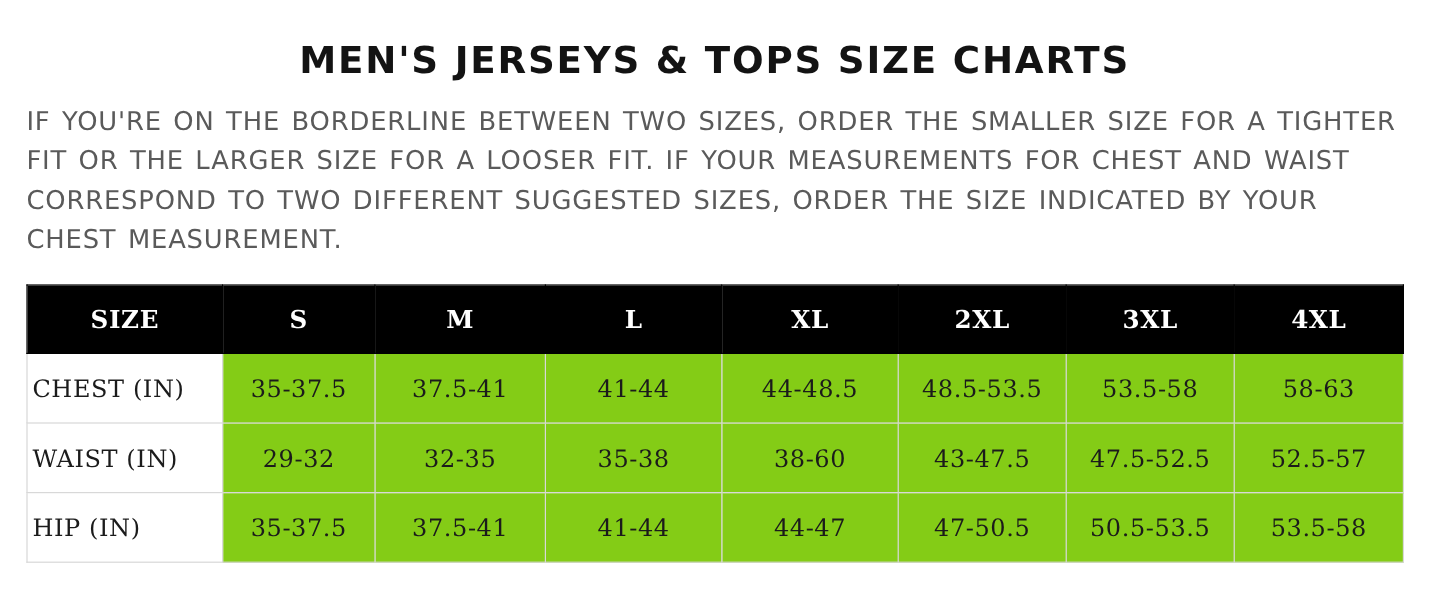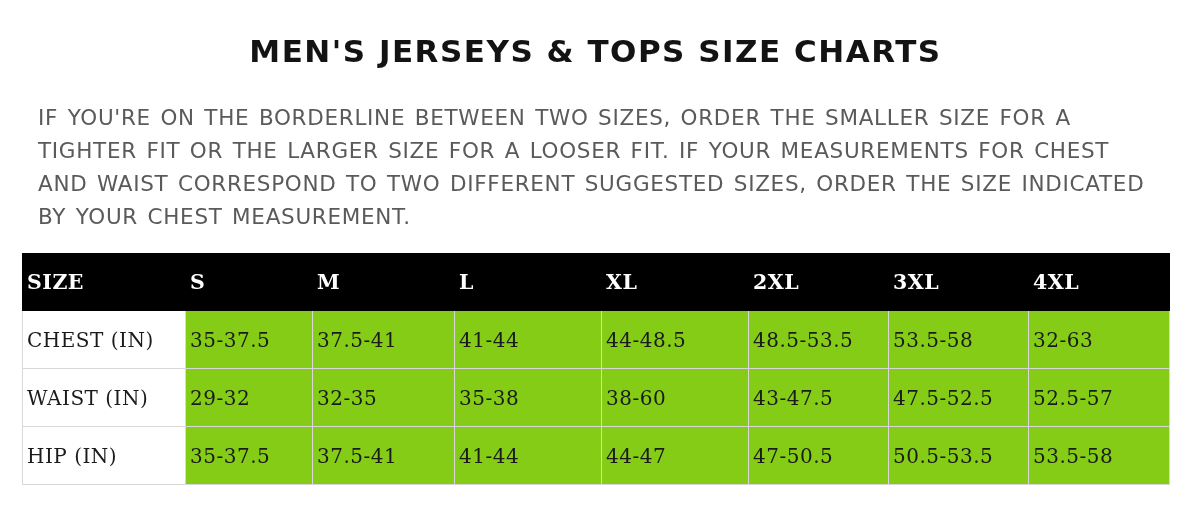--- a/index.html
+++ b/index.html
@@ -26,39 +26,39 @@
     font-family: "DejaVu Sans", sans-serif;
     font-weight: bold;
     font-size: 31px;
     letter-spacing: 1.5px;
     color: #131313;
     margin: 0;
     padding-top: 33px;
     white-space: nowrap;
   }
   .intro {
-    margin: 16px;
+    margin: 0;
     padding-top: 16px;
     font-family: "DejaVu Sans", sans-serif;
     font-size: 21.5px;
     line-height: 33px;
     color: #5a5a5a;
     letter-spacing: 0.7px;
     text-align: left;
     word-spacing: 2px;
   }
   table {
     border-collapse: collapse;
     width: 1147px;
     margin-top: 20px;
     table-layout: fixed;
   }
   th, td {
     border: 1px solid #d8d8d8;
-    text-align: left;
+    text-align: center;
     font-family: "DejaVu Serif", serif;
     font-size: 20px;
     letter-spacing: 0.5px;
     height: 58px;
     padding: 0 4px;
     box-sizing: border-box;
   }
   thead th {
     background: #000000;
     color: #ffffff;
@@ -117,21 +117,21 @@
     </thead>
     <tbody>
       <tr>
         <td class="rowhead">CHEST (IN)</td>
         <td>35-37.5</td>
         <td>37.5-41</td>
         <td>41-44</td>
         <td>44-48.5</td>
         <td>48.5-53.5</td>
         <td>53.5-58</td>
-        <td>32-63</td>
+        <td>58-63</td>
       </tr>
       <tr>
         <td class="rowhead">WAIST (IN)</td>
         <td>29-32</td>
         <td>32-35</td>
         <td>35-38</td>
         <td>38-60</td>
         <td>43-47.5</td>
         <td>47.5-52.5</td>
         <td>52.5-57</td>

